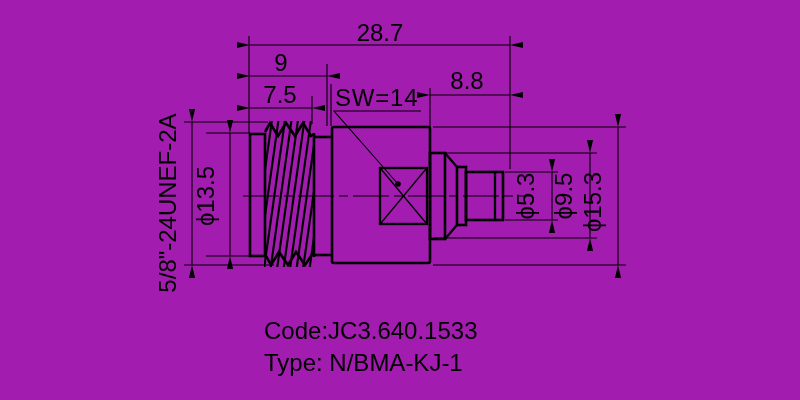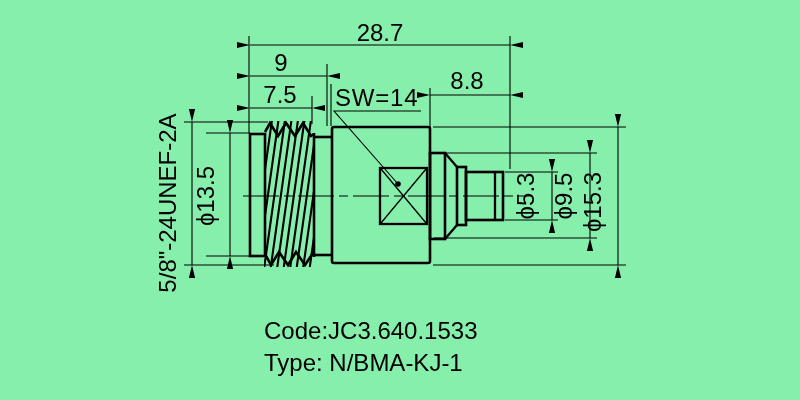--- a/index.html
+++ b/index.html
@@ -1,16 +1,16 @@
 <!DOCTYPE html>
 <html><head>
 <meta charset="utf-8">
 <style>
   html,body{margin:0;padding:0;background:#ffffff;}
-  .stage{position:relative;width:800px;height:400px;background:#86efac;overflow:hidden;
+  .stage{position:relative;width:800px;height:400px;background:#a21caf;overflow:hidden;
          font-family:"Liberation Sans", sans-serif;}
   svg text{fill:#000;font-family:"Liberation Sans","DejaVu Sans",sans-serif;font-size:24px;}
   .thin{stroke:#000;stroke-width:1.1;fill:none;}
   .thick{stroke:#000;stroke-width:2.6;fill:none;stroke-linejoin:miter;}
   .med{stroke:#000;stroke-width:2.3;fill:none;}
   .xline{stroke:#000;stroke-width:1.3;fill:none;}
   .hatch{stroke:#000;stroke-width:2.1;fill:none;}
   .cl{stroke:#000;stroke-width:1.1;fill:none;stroke-dasharray:36 5 9 5;}
 </style>
 </head>

